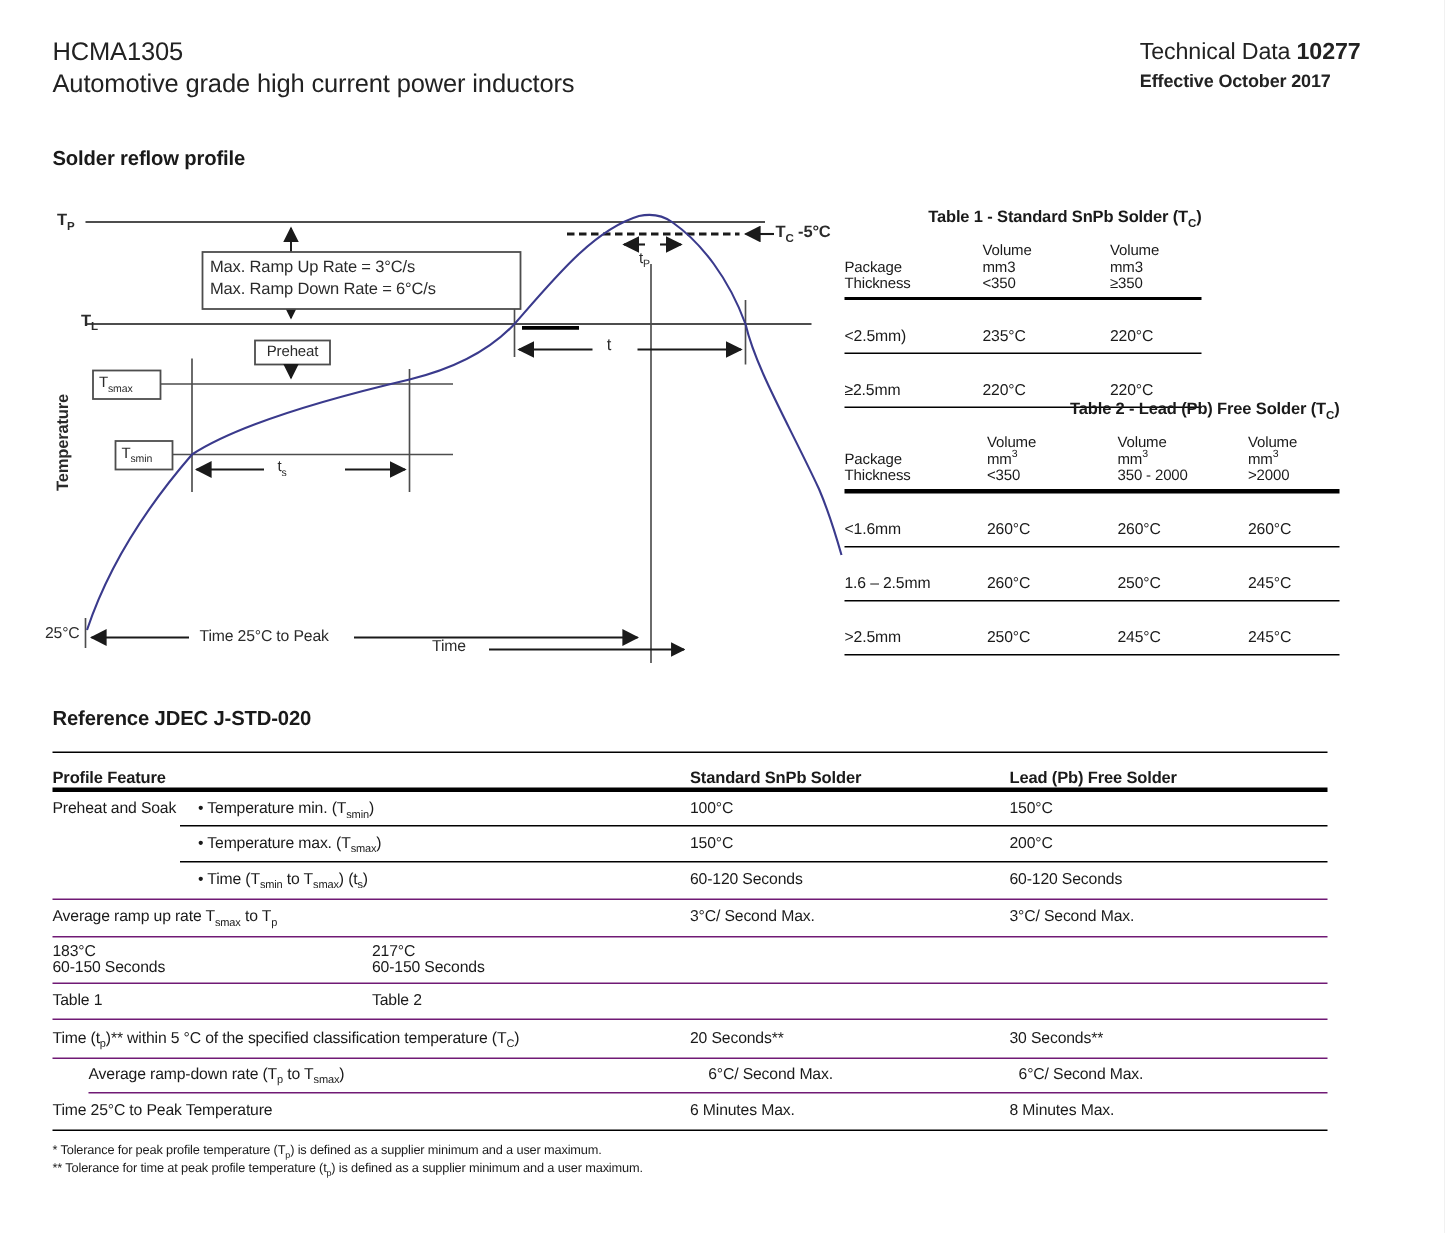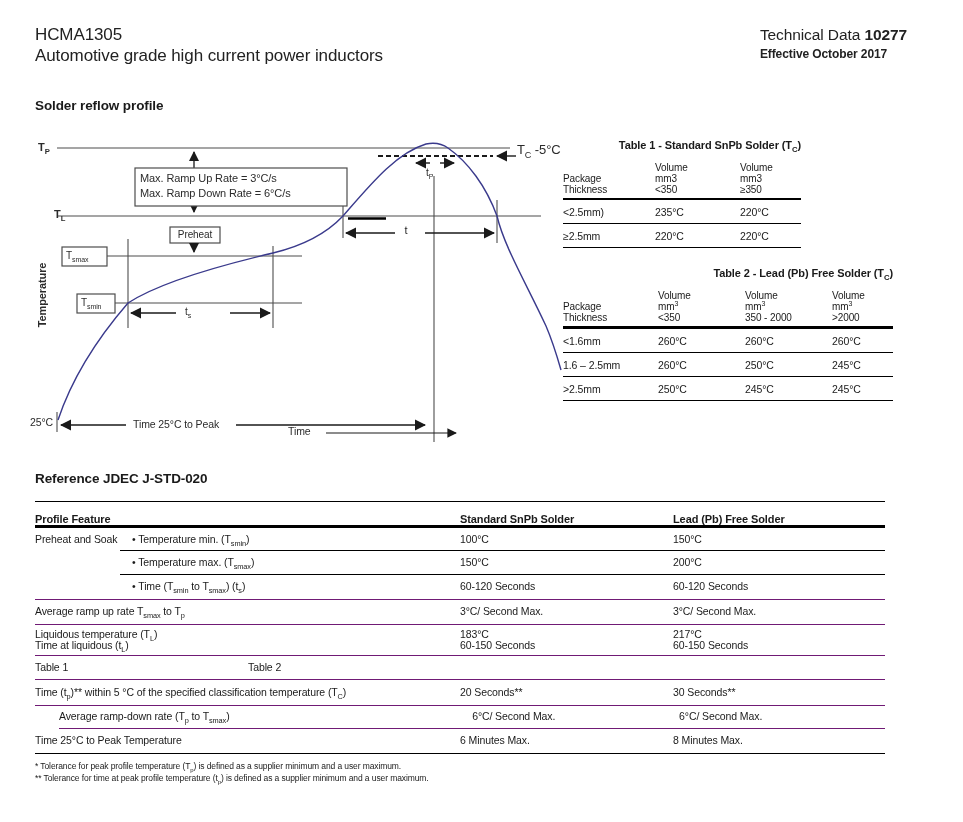--- a/index.html
+++ b/index.html
@@ -24,21 +24,21 @@
   .clabel.small{font-size:10px;}
   .clabel.bold{font-weight:bold;}
   .yaxis{position:absolute;left:-33px;top:161px;width:90px;text-align:center;
          transform:rotate(-90deg);font-size:11px;font-weight:bold;color:#2b2b2b;}
 
   
   .stable{position:absolute;color:#1a1a1a;}
   .stable .ttitle{font-size:11px;font-weight:bold;margin-bottom:11px;white-space:nowrap;text-align:right;}
   .shead{display:flex;align-items:flex-end;border-bottom:2.5px solid #000;padding-bottom:3px;}
   .shead .hc{font-size:10px;font-weight:normal;line-height:11px;}
-  .srow{display:flex;align-items:center;border-bottom:1px solid #000;height:23px;font-size:10.5px;}
+  .srow{display:flex;align-items:center;border-bottom:1px solid #000;height:23px;font-size:10.5px;margin-top:12px;}
   .t1 .c1{width:92px;} .t1 .c2{width:85px;} .t1 .c3{width:61px;}
   .t2 .c1{width:95px;} .t2 .c2{width:87px;} .t2 .c3{width:87px;} .t2 .c4{width:60px;}
   .t2 .shead{border-bottom-width:3px;}
 
   
   .jdec{position:absolute;left:35px;top:471px;width:850px;color:#1a1a1a;}
   .jtable{margin-top:15px;border-top:1px solid #000;}
   .jhead{display:flex;align-items:flex-end;height:23px;border-bottom:3px solid #000;font-size:11px;font-weight:bold;}
   .jrow{display:flex;align-items:center;position:relative;font-size:10.5px;line-height:11.5px;}
   .jrow.full{border-bottom:1px solid #701a75;}
@@ -121,21 +121,21 @@
     <div class="clabel bold" style="left:8px;top:13px;">T<sub>P</sub></div>
     <div class="clabel bold" style="left:24px;top:80px;">T<sub>L</sub></div>
     <div class="clabel" style="left:110px;top:44px;">Max. Ramp Up Rate = 3°C/s</div>
     <div class="clabel" style="left:110px;top:59px;">Max. Ramp Down Rate = 6°C/s</div>
     <div class="clabel small" style="left:140px;top:101px;width:50px;text-align:center;">Preheat</div>
     <div class="clabel small" style="left:36px;top:122px;">T<sub>smax</sub></div>
     <div class="clabel small" style="left:51px;top:169px;">T<sub>smin</sub></div>
     <div class="clabel small" style="left:155px;top:178px;">t<sub>s</sub></div>
     <div class="clabel" style="left:370px;top:96px;width:12px;text-align:center;">t</div>
     <div class="clabel small" style="left:396px;top:39px;">t<sub>P</sub></div>
-    <div class="clabel" style="left:487px;top:14px;font-size:13px;">T<sub>C</sub> -5°C</div>
+    <div class="clabel" style="left:487px;top:21px;font-size:11px;font-weight:bold;">T<sub>C</sub> -5°C</div>
     <div class="clabel" style="left:0px;top:288px;font-size:10.5px;">25°C</div>
     <div class="clabel" style="left:103px;top:290px;font-size:10.5px;">Time 25°C to Peak</div>
     <div class="clabel" style="left:258px;top:297px;font-size:10.5px;">Time</div>
     <div class="yaxis">Temperature</div>
   </div>
 
   <div class="stable t1" style="left:563px;top:139px;width:238px;">
     <div class="ttitle">Table 1 - Standard SnPb Solder (T<sub>C</sub>)</div>
     <div class="shead">
       <div class="hc c1">Package<br>Thickness</div>
@@ -207,21 +207,20 @@
         <div class="jsub">• Time (T<sub>smin</sub> to T<sub>smax</sub>) (t<sub>s</sub>)</div>
         <div class="jval1">60-120 Seconds</div>
         <div class="jval2">60-120 Seconds</div>
       </div>
       <div class="jrow full h24">
         <div class="jwide">Average ramp up rate T<sub>smax</sub> to T<sub>p</sub></div>
         <div class="jval1">3°C/ Second Max.</div>
         <div class="jval2">3°C/ Second Max.</div>
       </div>
       <div class="jrow full h30">
-        <div class="jwide">Liquidous temperature (T<sub>L</sub>)<br>Time at liquidous (t<sub>L</sub>)</div>
         <div class="jval1">183°C<br>60-150 Seconds</div>
         <div class="jval2">217°C<br>60-150 Seconds</div>
       </div>
       <div class="jrow full h23">
         <div class="jval1">Table 1</div>
         <div class="jval2">Table 2</div>
       </div>
       <div class="jrow full h25">
         <div class="jwide">Time (t<sub>p</sub>)** within 5 °C of the specified classification temperature (T<sub>C</sub>)</div>
         <div class="jval1">20 Seconds**</div>

